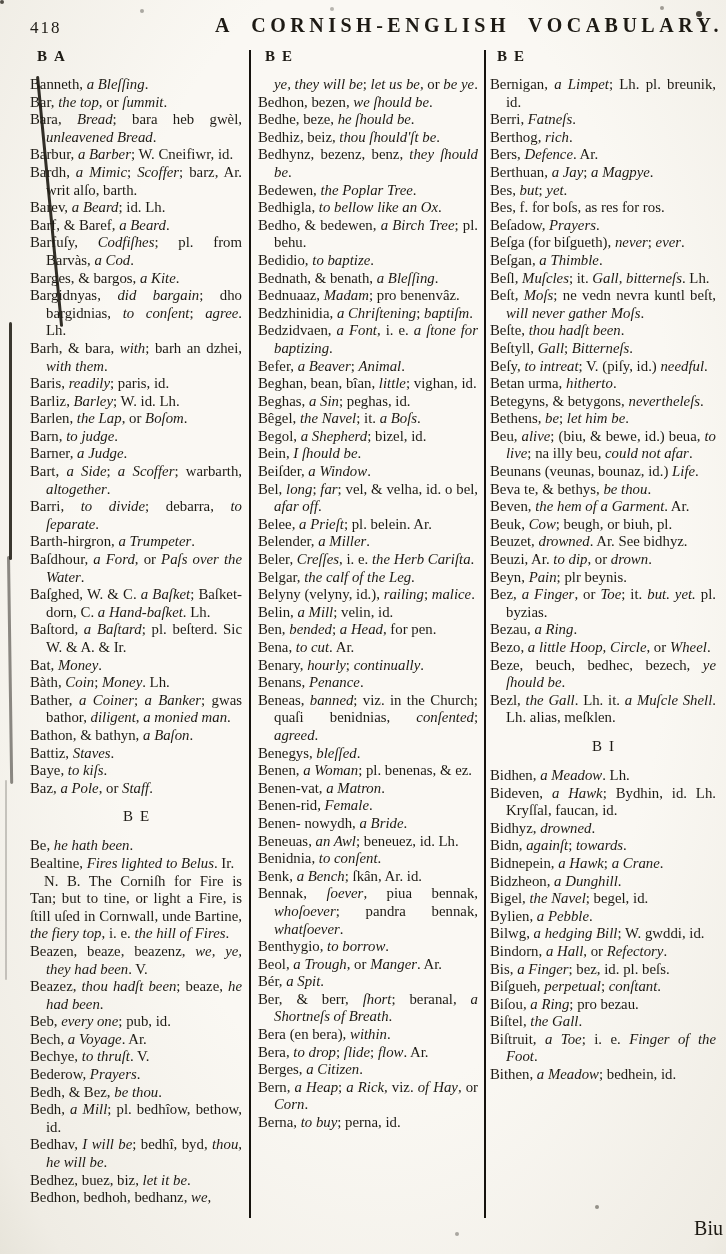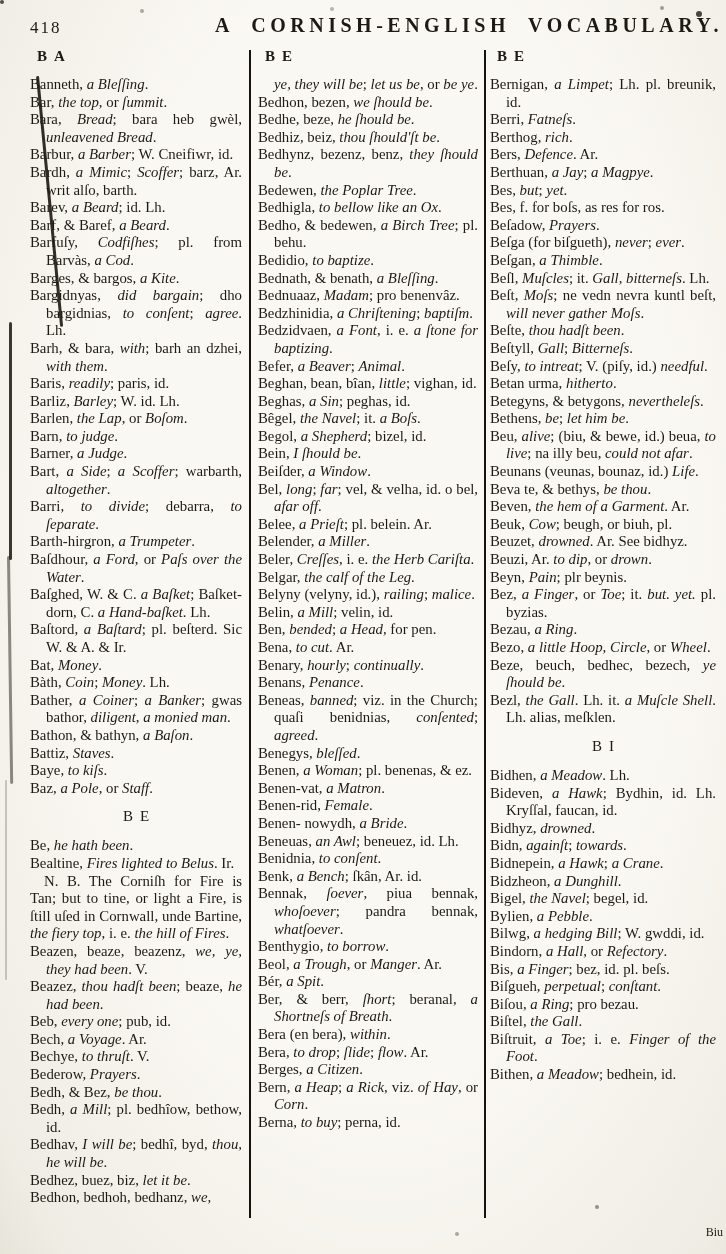--- a/index.html
+++ b/index.html
@@ -40,21 +40,21 @@
   }
   .entry{padding-left:16px;text-indent:-16px;}
   .cont{padding-left:16px;text-indent:0;}
   .note{text-indent:14px;}
   .it{font-style:italic;}
   .section{
     text-align:center;font-weight:normal;font-size:15px;
     letter-spacing:7px;text-indent:7px;margin:11px 0 12px;
   }
   .catchword{
-    position:absolute;right:40px;bottom:14px;font-size:12px;
+    position:absolute;right:40px;bottom:14px;font-size:20px;
   }
   
   .streak{position:absolute;background:#201c15;border-radius:2px;transform-origin:top center;}
   .s1{left:36px;top:76px;width:3.2px;height:252px;transform:rotate(-5.5deg);opacity:.92;}
   .s2{left:9px;top:322px;width:3px;height:238px;opacity:.88;}
   .s3{left:7px;top:556px;width:2.6px;height:228px;transform:rotate(-0.8deg);opacity:.5;}
   .s4{left:5px;top:780px;width:2px;height:200px;opacity:.22;}
   .specks{position:absolute;left:0;top:0;width:4px;height:4px;border-radius:50%;background:rgba(30,26,18,.75);
     box-shadow:697px 12px 0 1px rgba(30,26,18,.8), 660px 6px 0 0 rgba(30,26,18,.4),
                140px 9px 0 0 rgba(30,26,18,.35), 330px 7px 0 0 rgba(30,26,18,.3),

